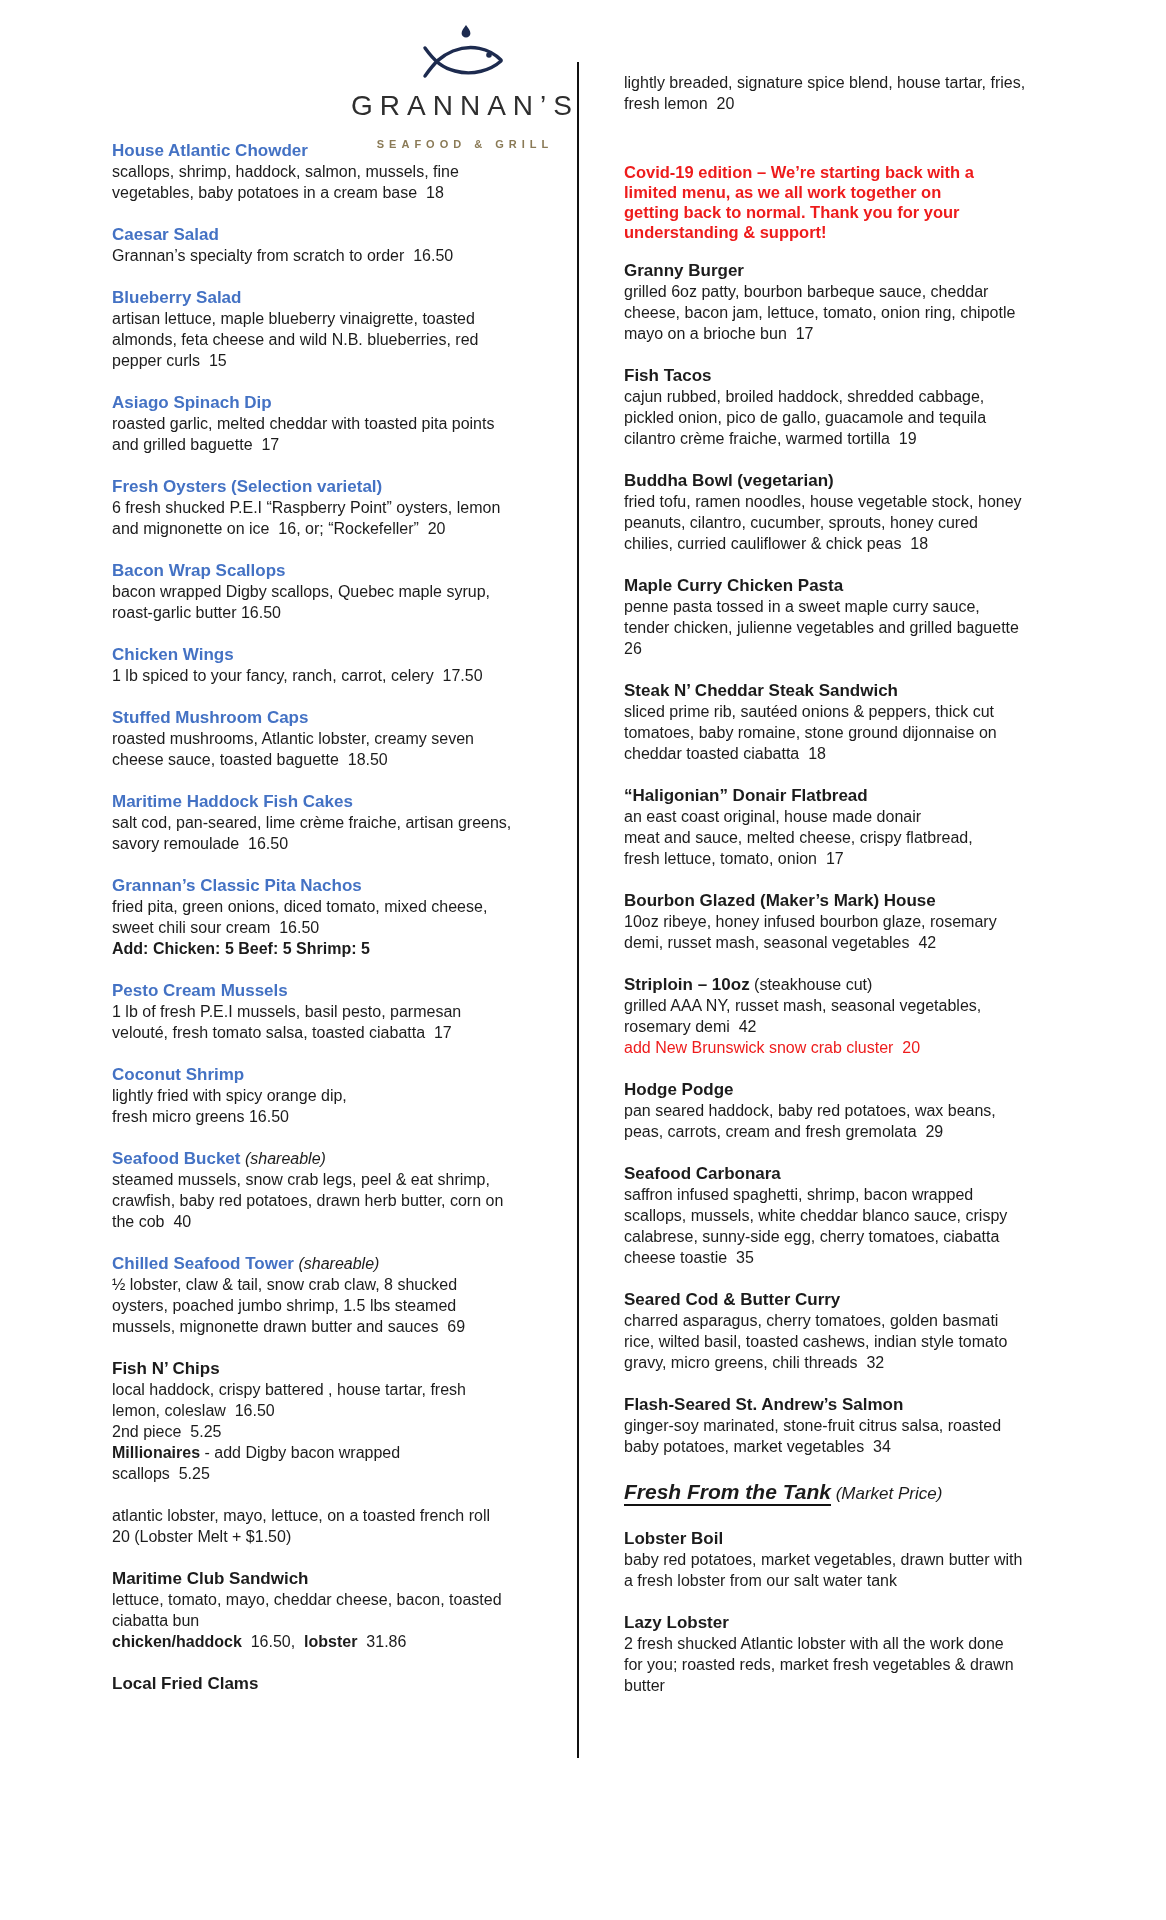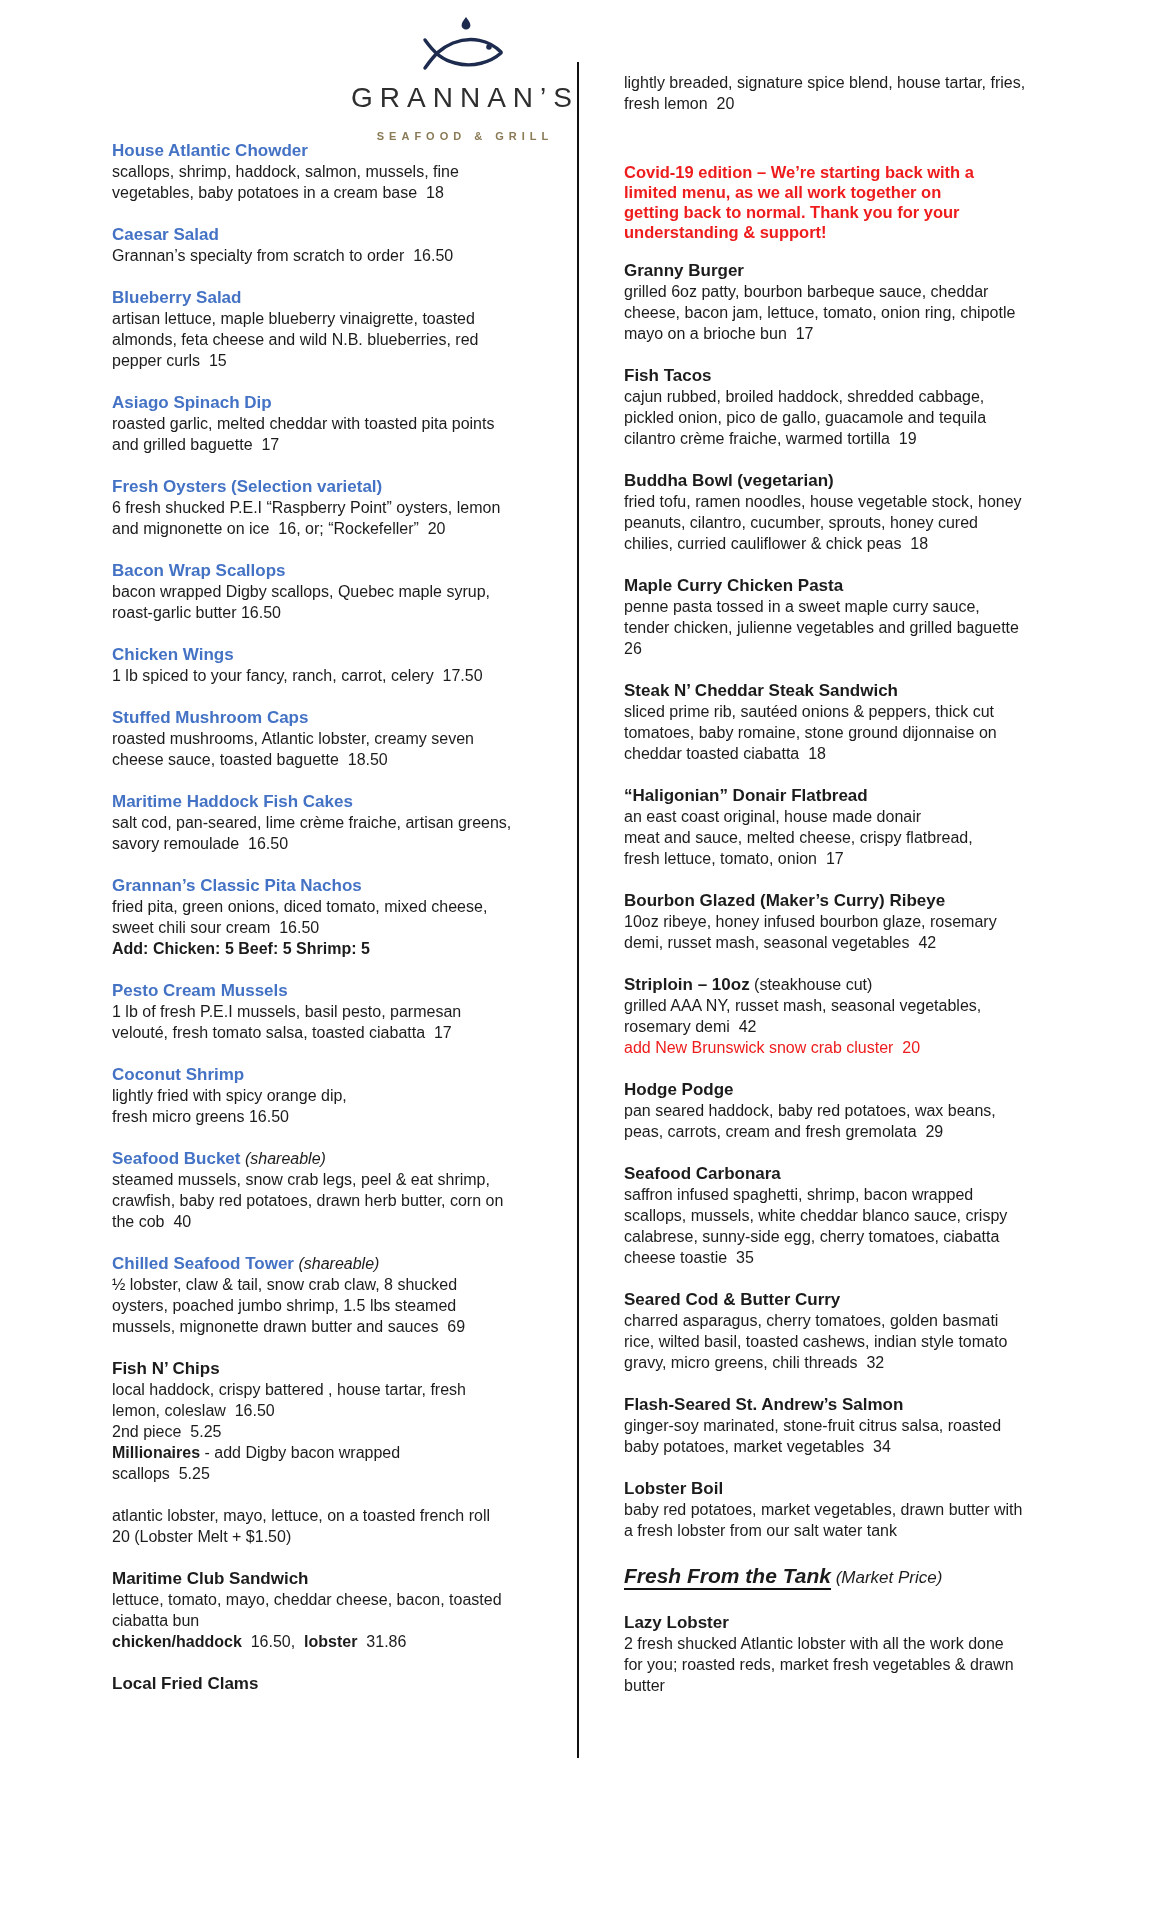--- a/index.html
+++ b/index.html
@@ -1,20 +1,20 @@
 <!DOCTYPE html>
 <html><head>
 <meta charset="utf-8">
 <style>
   html,body{margin:0;padding:0;background:#ffffff;}
   body{font-family:"Liberation Sans","DejaVu Sans",sans-serif;color:#1c1c1c;}
   .page{position:relative;width:1166px;height:1920px;background:#ffffff;overflow:hidden;}
 
   
-  .logo{position:absolute;left:295px;top:16px;width:340px;text-align:center;}
+  .logo{position:absolute;left:295px;top:24px;width:340px;text-align:center;}
   .logo .fish{display:block;margin:0 auto;}
   .brand{font-size:28px;font-weight:400;letter-spacing:7px;color:#2e2e2e;margin-top:6px;white-space:nowrap;}
   .brand-sub{font-size:11px;font-weight:700;letter-spacing:5px;color:#8a7a56;margin-top:16px;white-space:nowrap;}
 
   
   .col{position:absolute;width:468px;}
   .col-left{left:112px;top:140px;}
   .col-right{left:624px;top:72px;}
   .divider{position:absolute;left:577px;top:62px;width:2px;height:1696px;background:#111;}
 
@@ -195,21 +195,21 @@
 tomatoes, baby romaine, stone ground dijonnaise on
 cheddar toasted ciabatta  18</span></div>
       </div>
       <div class="menu-item s-black">
         <div class="item-heading"><span class="nm">“Haligonian” Donair Flatbread</span></div>
         <div class="item-desc"><span class="">an east coast original, house made donair
 meat and sauce, melted cheese, crispy flatbread,
 fresh lettuce, tomato, onion  17</span></div>
       </div>
       <div class="menu-item s-black">
-        <div class="item-heading"><span class="nm">Bourbon Glazed (Maker’s Curry) Ribeye</span></div>
+        <div class="item-heading"><span class="nm">Bourbon Glazed (Maker’s Mark) House</span></div>
         <div class="item-desc"><span class="">10oz ribeye, honey infused bourbon glaze, rosemary
 demi, russet mash, seasonal vegetables  42</span></div>
       </div>
       <div class="menu-item s-black">
         <div class="item-heading"><span class="nm">Striploin – 10oz</span><span class="sfx"> (steakhouse cut)</span></div>
         <div class="item-desc"><span class="">grilled AAA NY, russet mash, seasonal vegetables,
 rosemary demi  42
 </span><span class="r ">add New Brunswick snow crab cluster  20</span></div>
       </div>
       <div class="menu-item s-black">
@@ -228,27 +228,27 @@
         <div class="item-heading"><span class="nm">Seared Cod &amp; Butter Curry</span></div>
         <div class="item-desc"><span class="">charred asparagus, cherry tomatoes, golden basmati
 rice, wilted basil, toasted cashews, indian style tomato
 gravy, micro greens, chili threads  32</span></div>
       </div>
       <div class="menu-item s-black">
         <div class="item-heading"><span class="nm">Flash-Seared St. Andrew’s Salmon</span></div>
         <div class="item-desc"><span class="">ginger-soy marinated, stone-fruit citrus salsa, roasted
 baby potatoes, market vegetables  34</span></div>
       </div>
+      <div class="menu-item s-section">
+        <div class="item-heading"><span class="nm">Fresh From the Tank</span><span class="sfx i"> (Market Price)</span></div>
+      </div>
       <div class="menu-item s-black">
         <div class="item-heading"><span class="nm">Lobster Boil</span></div>
         <div class="item-desc"><span class="">baby red potatoes, market vegetables, drawn butter with
 a fresh lobster from our salt water tank</span></div>
-      </div>
-      <div class="menu-item s-section">
-        <div class="item-heading"><span class="nm">Fresh From the Tank</span><span class="sfx i"> (Market Price)</span></div>
       </div>
       <div class="menu-item s-black">
         <div class="item-heading"><span class="nm">Lazy Lobster</span></div>
         <div class="item-desc"><span class="">2 fresh shucked Atlantic lobster with all the work done
 for you; roasted reds, market fresh vegetables &amp; drawn
 butter</span></div>
       </div>
     </div>
 
 </div>

